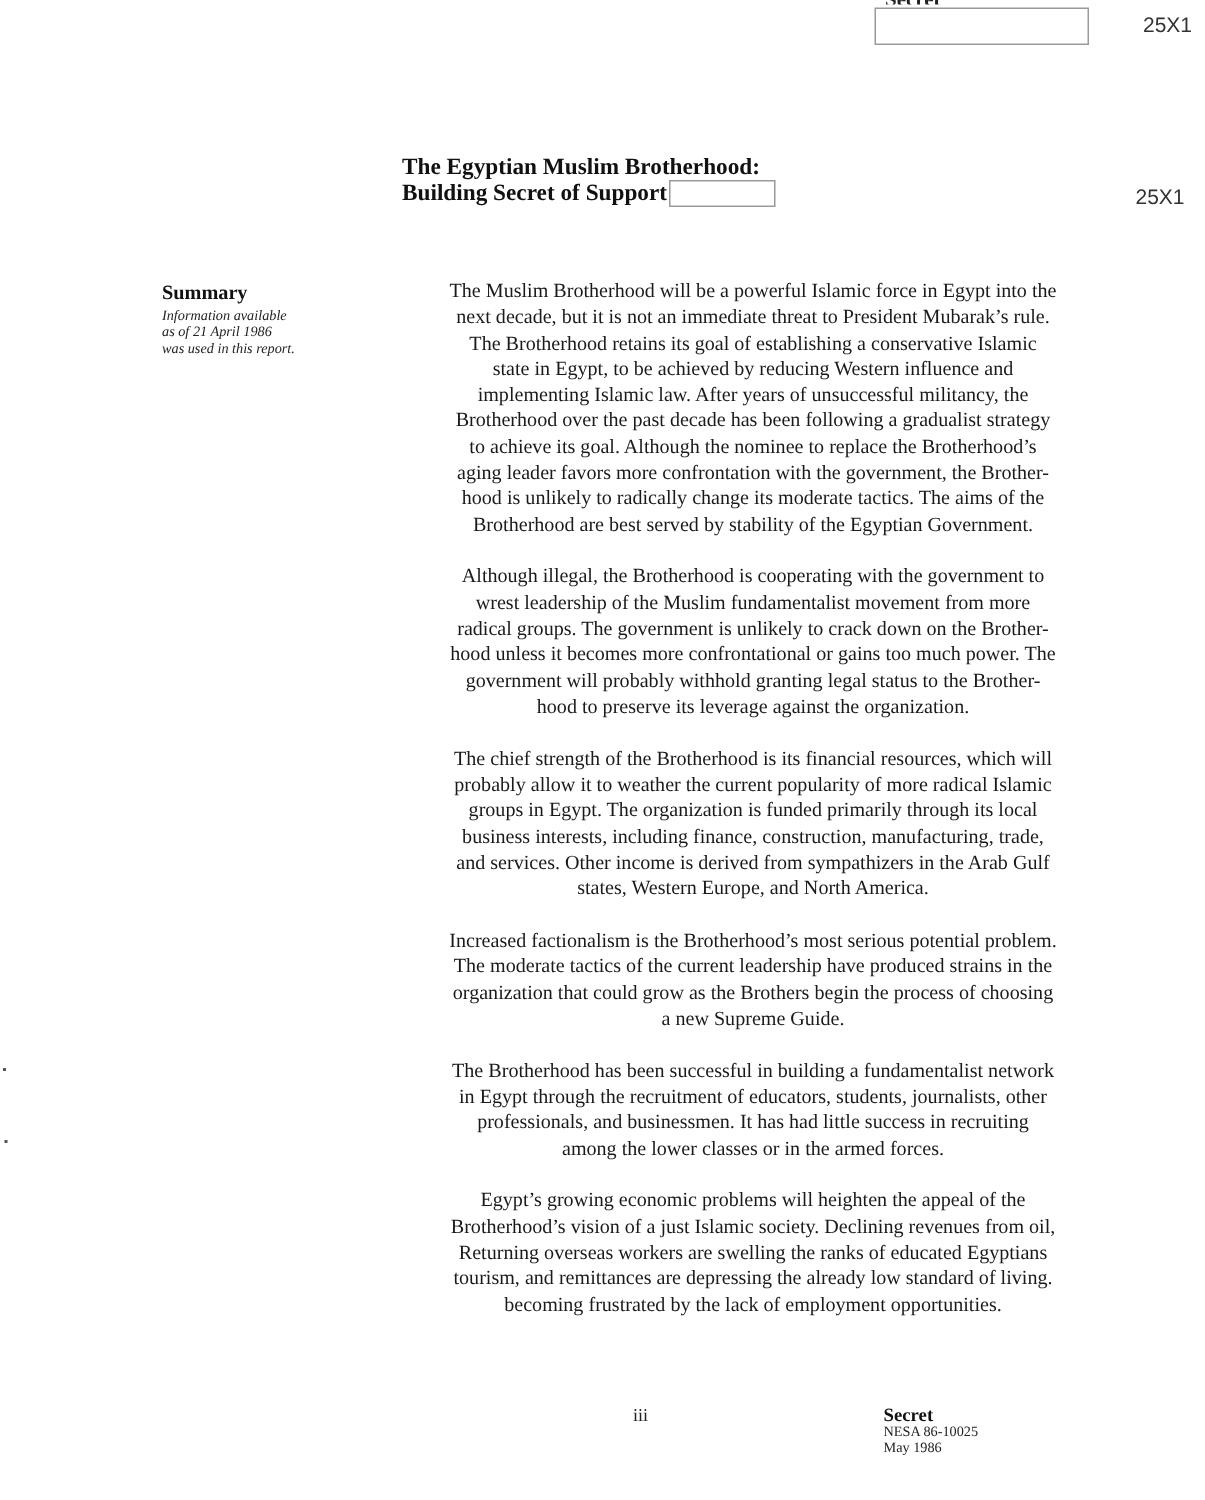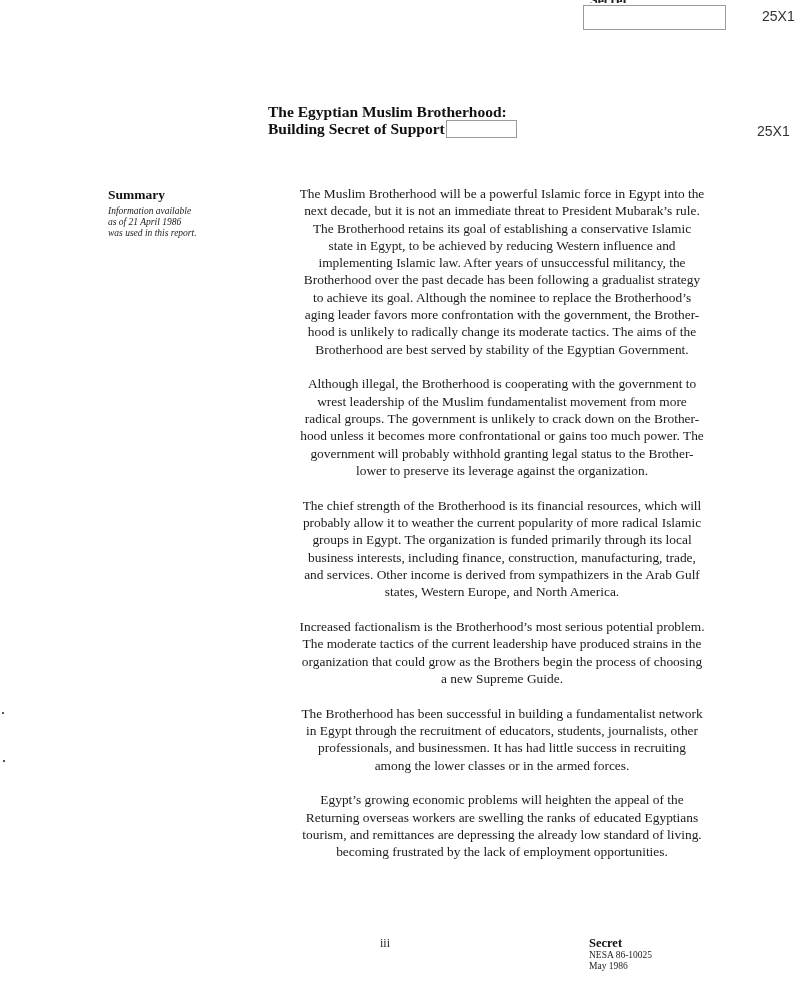--- a/index.html
+++ b/index.html
@@ -30,21 +30,21 @@
     }
     .sidebar { left: 108px; top: 187px; width: 140px; }
     .summary-label { font-size: 13.5px; font-weight: bold; margin-bottom: 3px; color: #111; }
     .sidebar-note { font-size: 9.5px; font-style: italic; line-height: 11px; color: #222; }
     .body-col { left: 268px; top: 185px; width: 468px; }
     .para {
       font-size: 13.4px; line-height: 17.3px; margin: 0 0 17.5px 0;
       text-align: center; color: #1a1a1a; white-space: normal;
     }
     .para .ln { display: block; white-space: nowrap; }
-    .page-num { left: 380px; top: 936px; font-size: 12px; color: #222; }
+    .page-num { left: 422px; top: 936px; font-size: 12px; color: #222; }
     .footer { left: 589px; top: 936px; }
     .footer-class { font-size: 12.5px; font-weight: bold; color: #111; line-height: 14px; }
     .footer-meta { font-size: 9.5px; line-height: 11px; color: #222; }
     .speck { width: 2px; height: 2px; background: #555; }
   </style>
 </head>
 <body>
 
 <div class="abs top-class">Secret</div>
 <div class="abs redact-box redact-top"></div>
@@ -78,21 +78,21 @@
     <span class="ln">aging leader favors more confrontation with the government, the Brother-</span>
     <span class="ln">hood is unlikely to radically change its moderate tactics. The aims of the</span>
     <span class="ln">Brotherhood are best served by stability of the Egyptian Government.</span>
   </p>
   <p class="para">
     <span class="ln">Although illegal, the Brotherhood is cooperating with the government to</span>
     <span class="ln">wrest leadership of the Muslim fundamentalist movement from more</span>
     <span class="ln">radical groups. The government is unlikely to crack down on the Brother-</span>
     <span class="ln">hood unless it becomes more confrontational or gains too much power. The</span>
     <span class="ln">government will probably withhold granting legal status to the Brother-</span>
-    <span class="ln">lower to preserve its leverage against the organization.</span>
+    <span class="ln">hood to preserve its leverage against the organization.</span>
   </p>
   <p class="para">
     <span class="ln">The chief strength of the Brotherhood is its financial resources, which will</span>
     <span class="ln">probably allow it to weather the current popularity of more radical Islamic</span>
     <span class="ln">groups in Egypt. The organization is funded primarily through its local</span>
     <span class="ln">business interests, including finance, construction, manufacturing, trade,</span>
     <span class="ln">and services. Other income is derived from sympathizers in the Arab Gulf</span>
     <span class="ln">states, Western Europe, and North America.</span>
   </p>
   <p class="para">
@@ -102,20 +102,21 @@
     <span class="ln">a new Supreme Guide.</span>
   </p>
   <p class="para">
     <span class="ln">The Brotherhood has been successful in building a fundamentalist network</span>
     <span class="ln">in Egypt through the recruitment of educators, students, journalists, other</span>
     <span class="ln">professionals, and businessmen. It has had little success in recruiting</span>
     <span class="ln">among the lower classes or in the armed forces.</span>
   </p>
   <p class="para">
     <span class="ln">Egypt’s growing economic problems will heighten the appeal of the</span>
+    <span class="ln">Brotherhood’s vision of a just Islamic society. Declining revenues from oil,</span>
     <span class="ln">Returning overseas workers are swelling the ranks of educated Egyptians</span>
     <span class="ln">tourism, and remittances are depressing the already low standard of living.</span>
     <span class="ln">becoming frustrated by the lack of employment opportunities.</span>
   </p>
 </div>
 
 <div class="abs speck" style="left:2px; top:712px;"></div>
 <div class="abs speck" style="left:3px; top:760px;"></div>
 
 <div class="abs page-num">iii</div>

